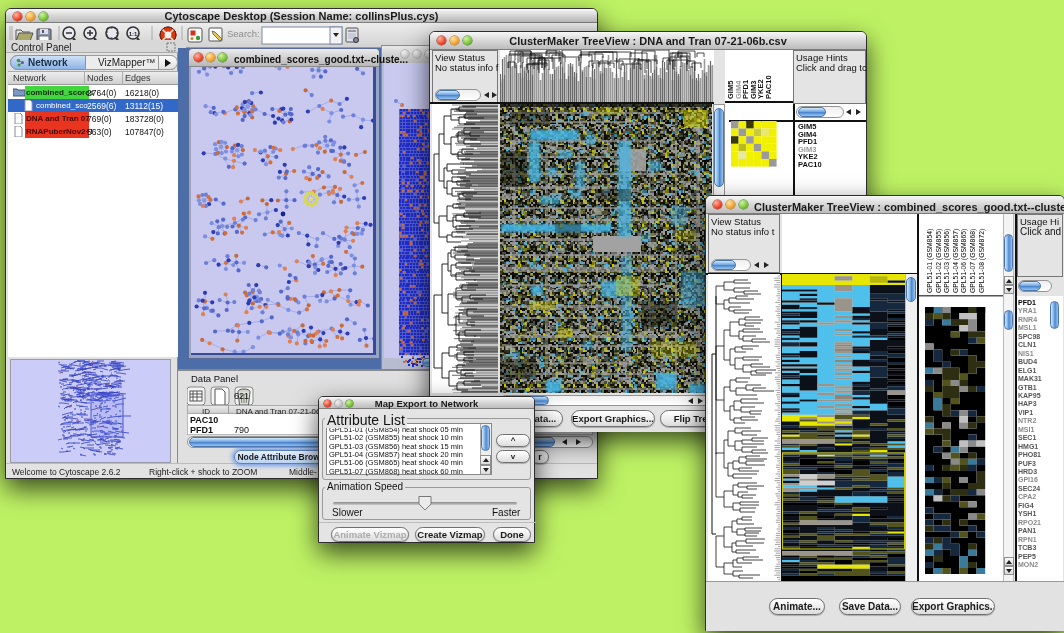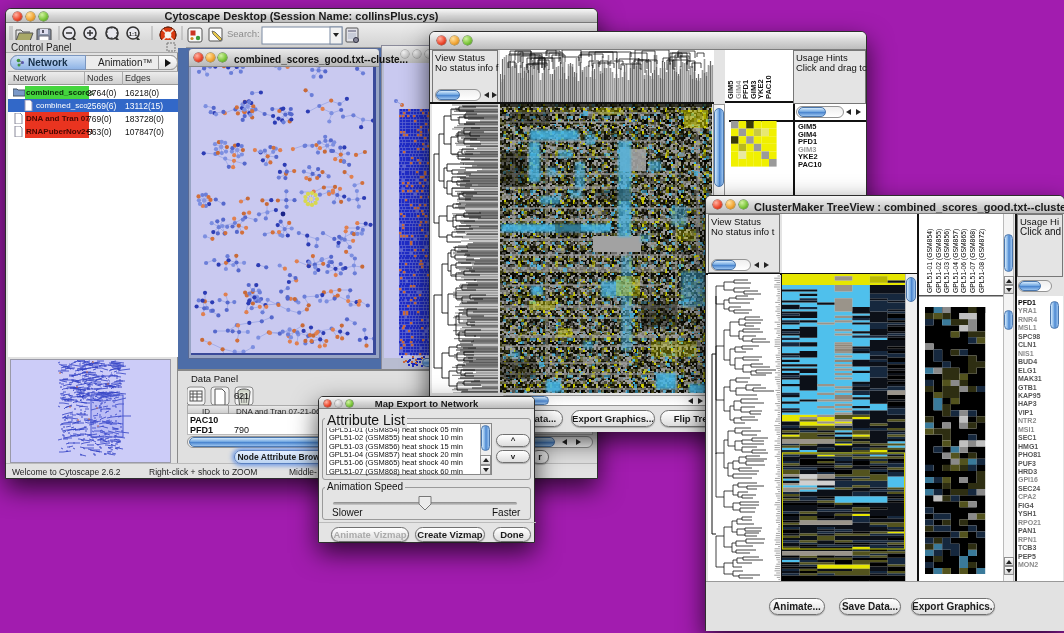--- a/index.html
+++ b/index.html
@@ -1,15 +1,15 @@
 <!DOCTYPE html>
 <html><head><meta charset="utf-8"><style>
 *{margin:0;padding:0;box-sizing:border-box}
 body{font-family:"Liberation Sans",sans-serif;background:#000;width:1064px;height:633px;overflow:hidden}
-#desk{position:absolute;left:0;top:0;width:1064px;height:633px;background:#a21caf}
+#desk{position:absolute;left:0;top:0;width:1064px;height:633px;background:#bef264}
 .abs{position:absolute}
 .win{position:absolute;background:#e4e4e4;border:1px solid #2e2e2e;border-radius:6px 6px 0 0;box-shadow:0 10px 26px rgba(0,0,0,.7)}
 .tb{position:absolute;left:0;right:0;top:0;background:linear-gradient(#f7f7f7,#d6d6d6 52%,#bdbdbd);border-bottom:1px solid #7d7d7d;border-radius:5px 5px 0 0}
 .ttl{position:absolute;width:100%;text-align:center;font-weight:bold;color:#1a1a1a;white-space:nowrap}
 .lt{position:absolute;width:9px;height:9px;border-radius:50%}
 .ltr{background:radial-gradient(circle at 34% 30%,#ffb4a4,#ee4b30 55%,#a81c06);box-shadow:0 0 0 .5px #8a2a1a}
 .lto{background:radial-gradient(circle at 34% 30%,#ffe2a0,#f3a83a 55%,#b87508);box-shadow:0 0 0 .5px #8a6a1a}
 .ltg{background:radial-gradient(circle at 34% 30%,#d2f2a2,#7fc83e 55%,#3f8a12);box-shadow:0 0 0 .5px #3a6a1a}
 .ltx{background:radial-gradient(circle at 34% 30%,#f2f2f2,#c8c8c8 60%,#9a9a9a);box-shadow:0 0 0 .5px #888}
 .btn{position:absolute;border:1px solid #707070;border-radius:9px;background:linear-gradient(#fff,#f0f0f0 45%,#dcdcdc);font-weight:bold;font-size:9px;color:#1a1a1a;text-align:center;box-shadow:0 1px 1px rgba(0,0,0,.25);white-space:nowrap;overflow:hidden}
@@ -84,21 +84,21 @@
 <div class="abs" style="left:0;top:44px;width:172px;height:425px;background:#e2e2e2;border-right:1px solid #8a8a8a"></div>
 <div class="abs" style="left:4px;top:46px;width:168px;height:15px;background:#ececec;border:1px solid #9a9a9a;border-radius:8px"></div>
 <div class="abs" style="left:4px;top:46px;width:76px;height:15px;background:linear-gradient(#cfe0f6,#8fb4e6);border:1px solid #7a96c0;border-radius:8px 0 0 8px"></div>
 <svg style="left:10px;top:49px" width="9" height="9">
         <circle cx="2.5" cy="2.5" r="1.8" fill="#3a9a3a"></circle>
         <circle cx="6.5" cy="4.5" r="1.5" fill="#55b"></circle>
         <circle cx="3" cy="7" r="1.5" fill="#3a9a3a"></circle>
         <path d="M2.5 2.5L6.5 4.5L3 7" stroke="#666" stroke-width=".7" fill="none"></path>
       </svg>
 <div class="txt" style="left:22px;top:48px;font-size:10px;font-weight:bold;color:#16304a">Network</div>
-<div class="txt" style="left:92px;top:48px;font-size:10px;color:#222">Animation™</div>
+<div class="txt" style="left:92px;top:48px;font-size:10px;color:#222">VizMapper™</div>
 <div class="abs" style="left:152px;top:46px;width:20px;height:15px;background:linear-gradient(#fdfdfd,#e0e0e0);border:1px solid #9a9a9a;border-radius:0 8px 8px 0"></div>
 <div class="tri" style="left:159px;top:50px;border-left:6px solid #111;border-top:4px solid transparent;border-bottom:4px solid transparent"></div>
 <div class="abs" style="left:2px;top:62px;width:170px;height:14px;background:linear-gradient(#ececec,#d0d0d0);border-top:1px solid #aaa;border-bottom:1px solid #999"></div>
 <div class="txt" style="left:7px;top:64px;font-size:9px;color:#333">Network</div>
 <div class="txt" style="left:81px;top:64px;font-size:9px;color:#333">Nodes</div>
 <div class="txt" style="left:119px;top:64px;font-size:9px;color:#333">Edges</div>
 <div class="abs" style="left:78px;top:62px;width:1px;height:14px;background:#aaa"></div>
       <div class="abs" style="left:116px;top:62px;width:1px;height:14px;background:#aaa"></div>
 <div class="abs" style="left:2px;top:76px;width:170px;height:272px;background:#fff"></div>
 <svg style="left:7px;top:79px" width="12" height="9">
@@ -770,20 +770,21 @@
 <div class="tri" style="left:556px;top:430px;border-right:5px solid #222;border-top:3px solid transparent;border-bottom:3px solid transparent"></div>
 <div class="tri" style="left:570px;top:430px;border-left:5px solid #222;border-top:3px solid transparent;border-bottom:3px solid transparent"></div>
 <div class="btn" style="left:228px;top:441px;width:94px;height:14px;font-size:8.5px;line-height:13px;background:linear-gradient(#e4efff,#bcd4f2);box-shadow:0 0 4px 2px rgba(90,140,230,.8);border-color:#5a80c0">Node Attribute Brows</div>
 <div class="btn" style="left:525px;top:441px;width:18px;height:14px;font-size:9px;line-height:13px">r</div>
 </div>
 <div class="win" style="left:429px;top:31px;width:438px;height:400px">
 <div class="tb" style="height:18px"></div>
 <div class="lt ltr" style="left:7px;top:4px"></div>
       <div class="lt lto" style="left:20px;top:4px"></div>
       <div class="lt ltg" style="left:33px;top:4px"></div>
+<div class="ttl" style="top:3px;font-size:11px">ClusterMaker TreeView : DNA and Tran 07-21-06b.csv</div>
 <div class="pane" style="left:2px;top:18px;width:66px;height:54px;border-color:#777"></div>
 <div class="txt" style="left:5px;top:20px;font-size:9.5px;color:#111">View Status</div>
 <div class="txt" style="left:5px;top:30px;font-size:9.5px;color:#111">No status info f</div>
 <div class="trk" style="left:5px;top:57px;width:46px;height:12px"></div>
 <div class="pillh" style="left:6px;top:58px;width:24px;height:10px"></div>
 <div class="tri" style="left:54px;top:60px;border-right:5px solid #222;border-top:3.5px solid transparent;border-bottom:3.5px solid transparent"></div>
 <div class="tri" style="left:62px;top:60px;border-left:5px solid #222;border-top:3.5px solid transparent;border-bottom:3.5px solid transparent"></div>
 <svg style="left:70px;top:18px" width="214" height="54" viewBox="0 0 214 54">
         <rect width="214" height="54" fill="#fff"></rect>
         <path d="M0.5 54V32M2.5 54V29M4.5 54V7M6.5 54V5M8.5 54V13M10.5 54V17M12.5 54V16M14.5 54V10M16.5 54V13M18.5 54V23M20.5 54V15M22.5 54V28M24.5 54V17M26.5 54V14M28.5 54V30M30.5 54V17M32.5 54V10M34.5 54V16M36.5 54V14M38.5 54V6M40.5 54V30M42.5 54V23M44.5 54V18M46.5 54V10M48.5 54V19M50.5 54V24M52.5 54V30M54.5 54V8M56.5 54V17M58.5 54V16M60.5 54V29M62.5 54V6M64.5 54V12M66.5 54V29M68.5 54V14M70.5 54V16M72.5 54V14M74.5 54V27M76.5 54V8M78.5 54V31M80.5 54V12M82.5 54V20M84.5 54V17M86.5 54V16M88.5 54V15M90.5 54V27M92.5 54V21M94.5 54V29M96.5 54V14M98.5 54V12M100.5 54V21M102.5 54V6M104.5 54V12M106.5 54V18M108.5 54V5M110.5 54V18M112.5 54V22M114.5 54V28M116.5 54V24M118.5 54V28M120.5 54V18M122.5 54V27M124.5 54V22M126.5 54V14M128.5 54V30M130.5 54V13M132.5 54V12M134.5 54V11M136.5 54V12M138.5 54V9M140.5 54V18M142.5 54V9M144.5 54V25M146.5 54V20M148.5 54V25M150.5 54V26M152.5 54V29M154.5 54V5M156.5 54V5M158.5 54V25M160.5 54V18M162.5 54V29M164.5 54V18M166.5 54V22M168.5 54V14M170.5 54V13M172.5 54V30M174.5 54V18M176.5 54V7M178.5 54V26M180.5 54V16M182.5 54V12M184.5 54V13M186.5 54V12M188.5 54V20M190.5 54V16M192.5 54V16M194.5 54V22M196.5 54V30M198.5 54V31M200.5 54V28M202.5 54V20M204.5 54V9M206.5 54V22M208.5 54V15M210.5 54V16M212.5 54V15" stroke="#9a9a9a" stroke-width="1.6"></path>

